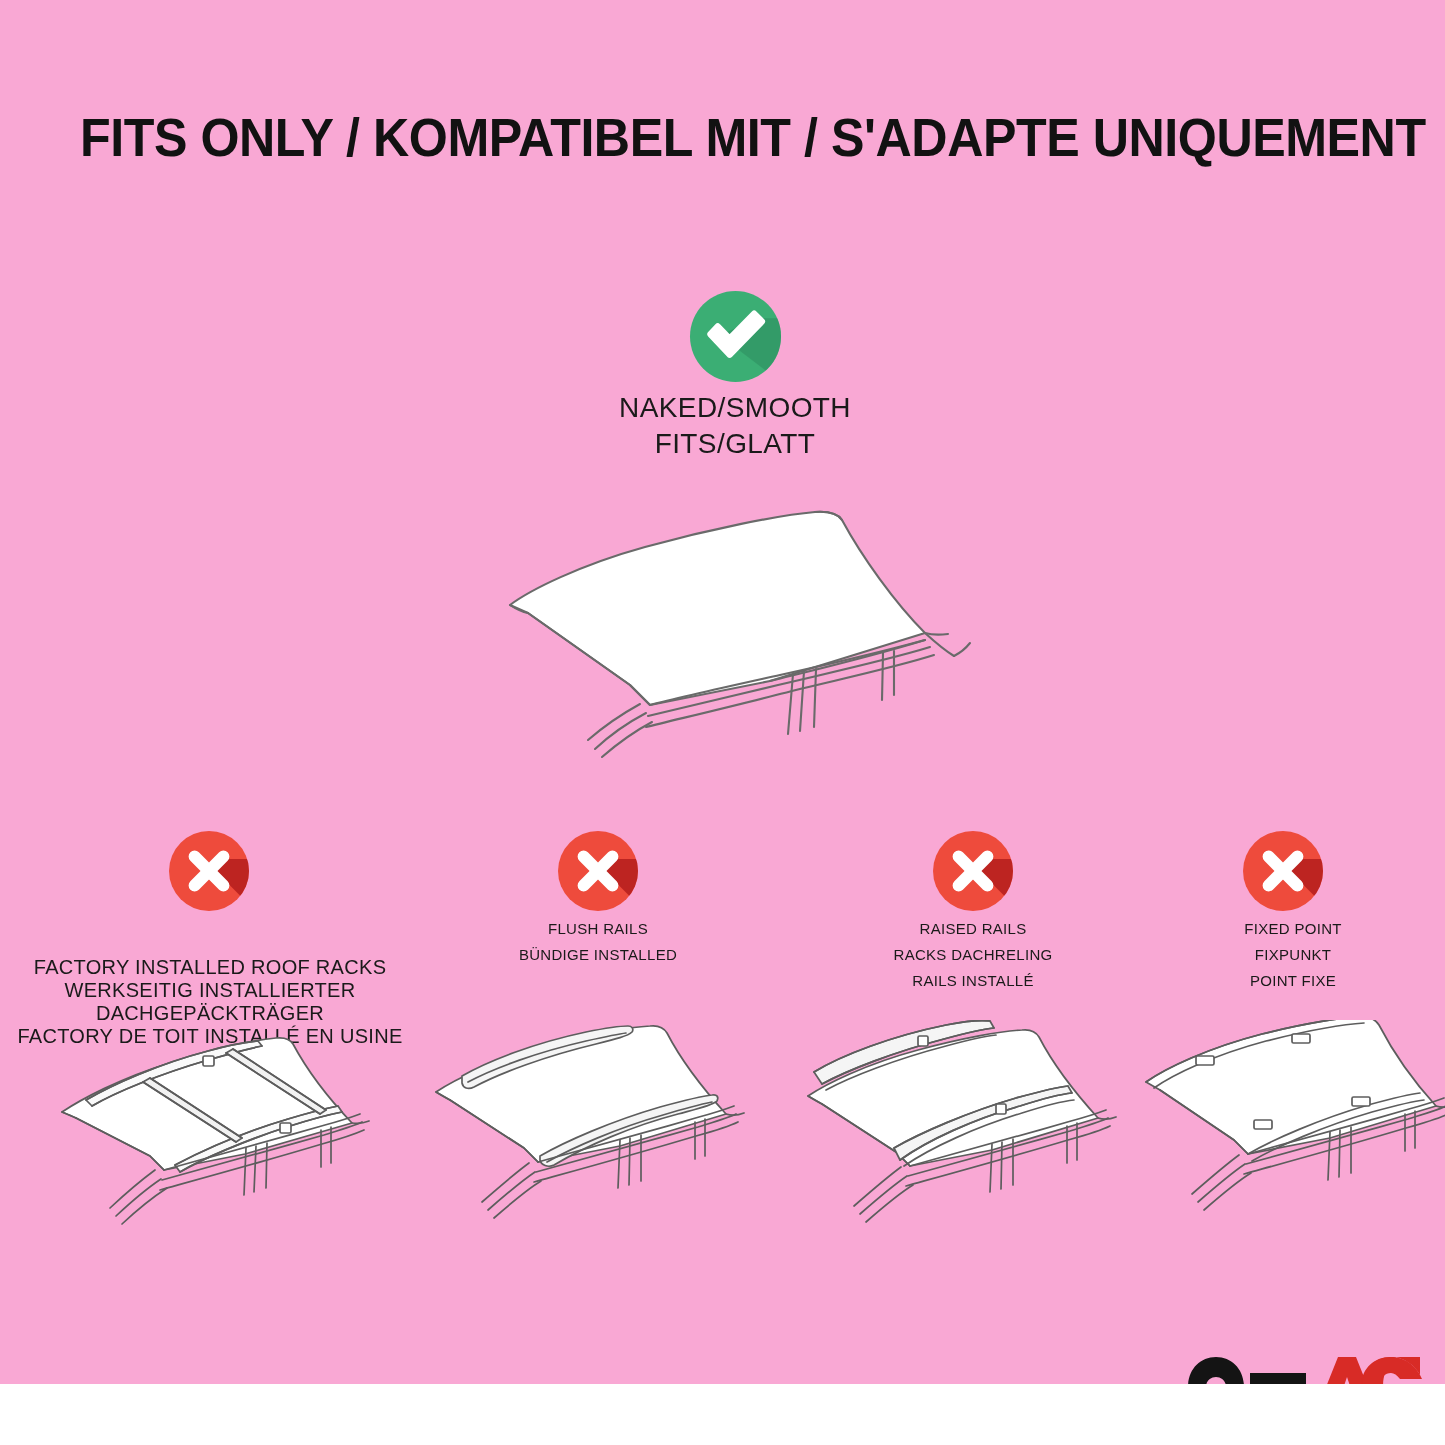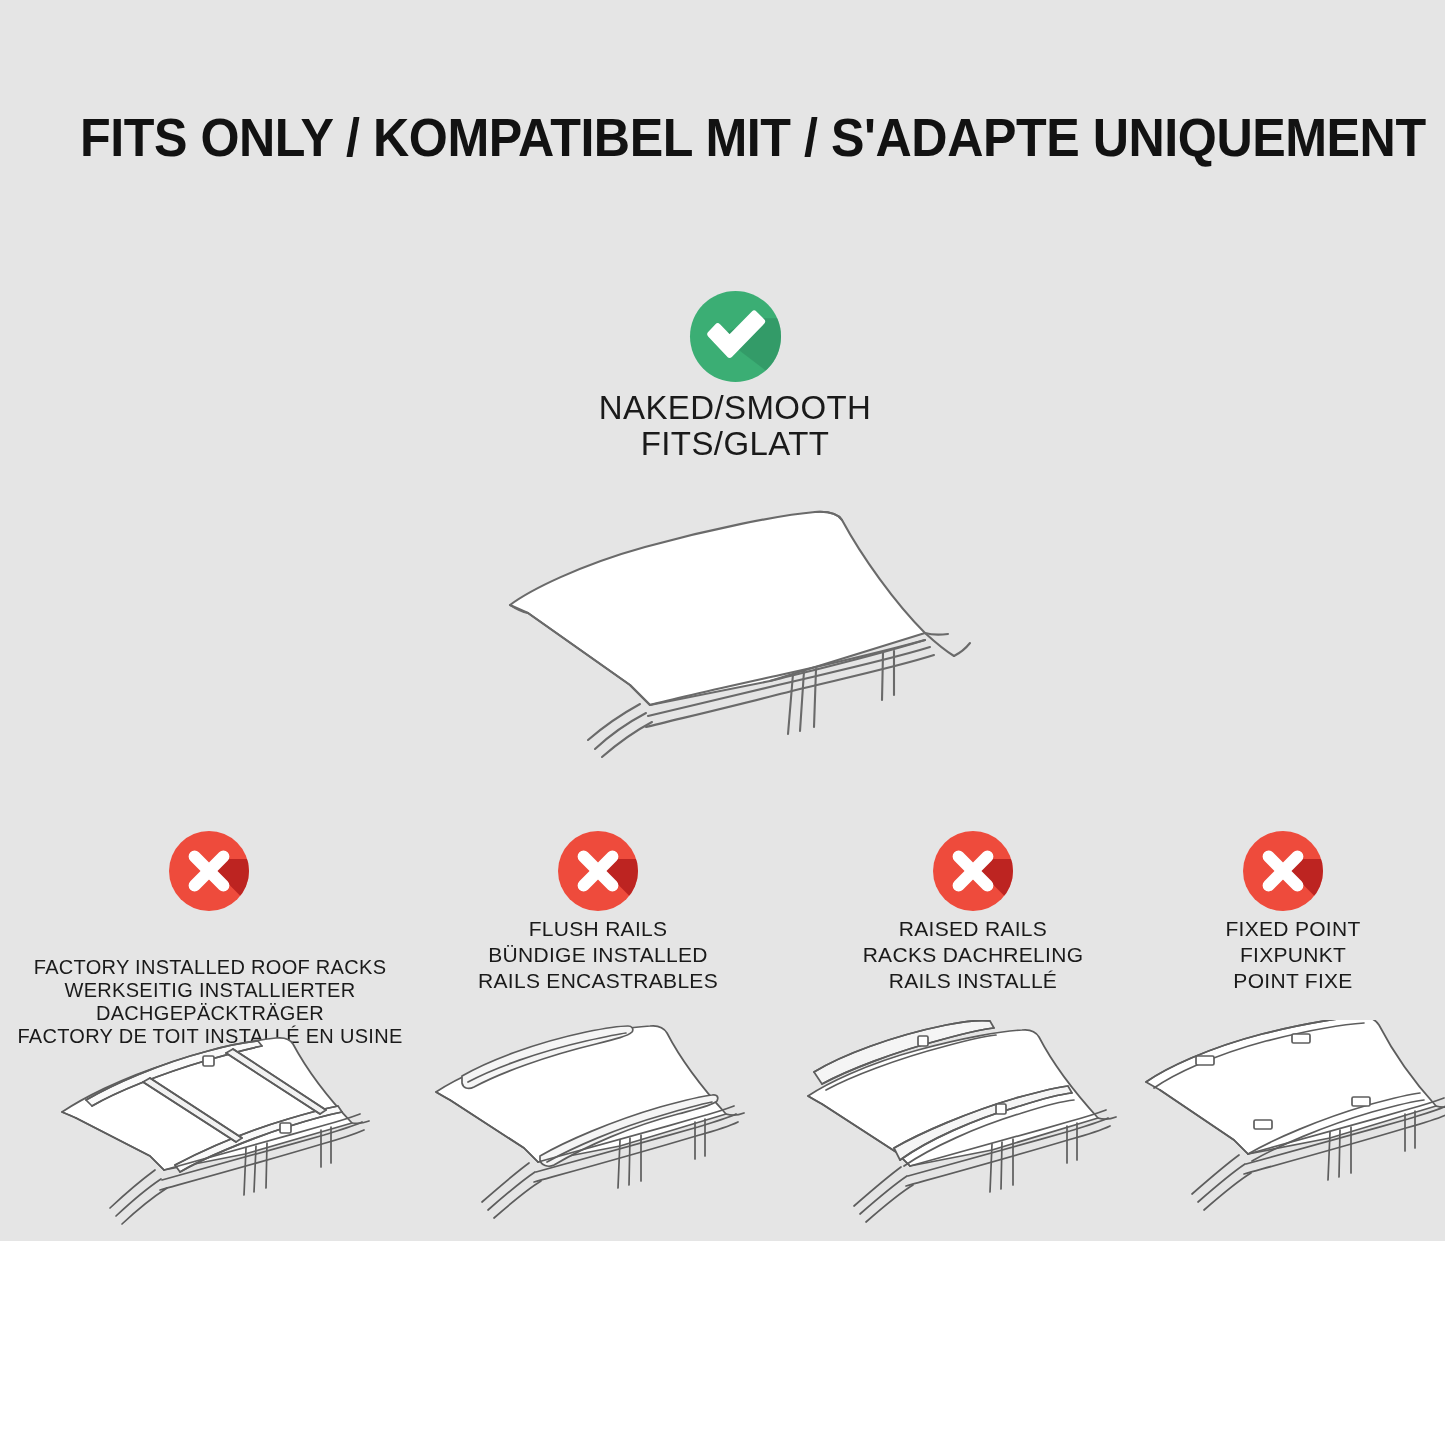--- a/index.html
+++ b/index.html
@@ -6,22 +6,22 @@
     margin: 0;
     padding: 0;
     background: #ffffff;
   }
   body {
     font-family: "Liberation Sans", sans-serif;
   }
   #page {
     position: relative;
     width: 1445px;
-    height: 1241px;
-    background: #e5e5e5;
+    height: 1384px;
+    background: #f9a8d4;
     overflow: hidden;
   }
 
   
   #title {
     position: absolute;
     left: 80px;
     top: 106px;
     width: 1290px;
     height: 62px;
@@ -72,27 +72,27 @@
   }
   .label-block .line {
     display: block;
     white-space: nowrap;
   }
 
   #check-label {
     left: 485px;
     top: 390px;
     width: 500px;
-    font-size: 33px;
+    font-size: 28px;
     line-height: 36px;
     letter-spacing: 0.4px;
   }
 
   .x-label {
-    font-size: 21px;
+    font-size: 15px;
     line-height: 26px;
     letter-spacing: 0.3px;
   }
   .x-label.small {
     font-size: 20px;
     line-height: 23px;
   }
 
   
   .illus {
@@ -239,21 +239,20 @@
       <path d="M48 40 L60 52 L100 92 L100 35 L62 35 Z" fill="#B01A1A" opacity="0.8"></path>
       <g stroke="#ffffff" stroke-width="15" stroke-linecap="round">
         <line x1="32" y1="32" x2="68" y2="68"></line>
         <line x1="68" y1="32" x2="32" y2="68"></line>
       </g>
     </svg>
   </div>
   <div class="label-block x-label" style="left:428px; top:916px; width:340px;">
     <span class="line">FLUSH RAILS</span>
     <span class="line">BÜNDIGE INSTALLED</span>
-    <span class="line">RAILS ENCASTRABLES</span>
   </div>
   <div class="illus" style="left:420px; top:1020px; width:350px; height:215px;">
     <svg viewBox="0 0 350 215">
       <g fill="none" stroke="#5d5d5d" stroke-width="1.7" stroke-linejoin="round" stroke-linecap="round">
         <path d="M16 72 C34 60 74 40 126 26 C170 14 210 7 230 6 C239 5 244 8 247 13
                  C262 42 286 72 306 94 L200 126 L118 142 L104 128 L30 80 Z" fill="#ffffff"></path>
         <path d="M30 80 L104 128 L118 142"></path>
 
         <path d="M42 56 C68 41 114 23 166 12 C186 8 200 6 208 6
                  C212 6 214 9 212 12 C208 16 196 19 176 24

